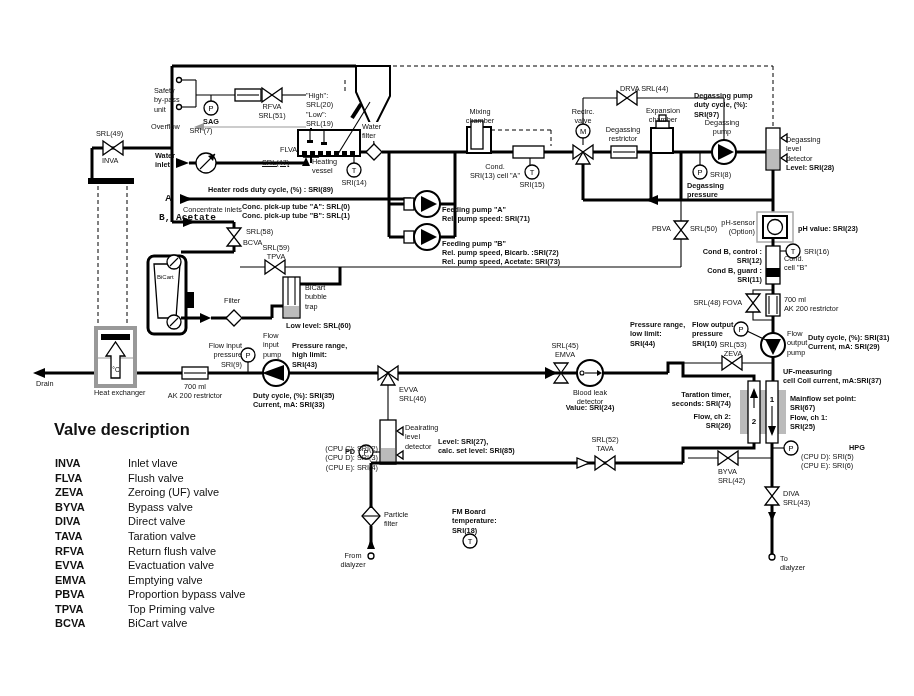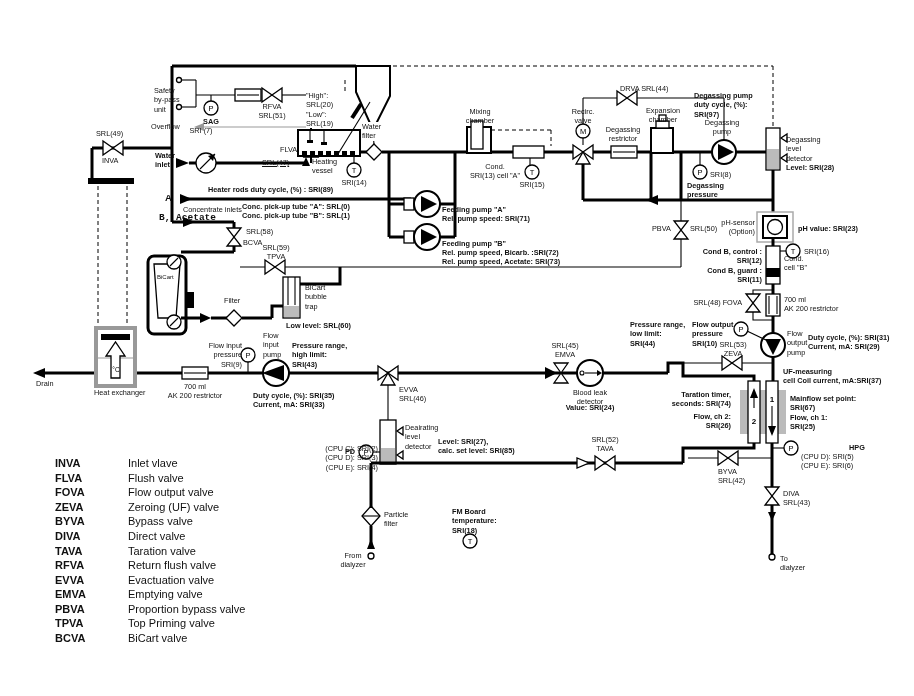--- a/index.html
+++ b/index.html
@@ -523,34 +523,31 @@
 SRI(9)</div>
 <div class="lb" style="left:263px;top:331px;">Flow
 input
 pump</div>
 <div class="lb b" style="left:292px;top:341px;">Pressure range,
 high limit:
 SRI(43)</div>
 <div class="lb b" style="left:253px;top:391px;">Duty cycle, (%): SRI(35)
 Current, mA: SRI(33)</div>
 
+<div id="legend-title">Valve description</div>
 <div id="legend">
   <div class="row">
         <span class="abbr">INVA</span>
         <span class="desc">Inlet vlave</span>
       </div>
   <div class="row">
         <span class="abbr">FLVA</span>
         <span class="desc">Flush valve</span>
       </div>
   <div class="row">
-        <span class="abbr">FOVA</span>
-        <span class="desc">Flow output valve</span>
-      </div>
-  <div class="row">
         <span class="abbr">ZEVA</span>
         <span class="desc">Zeroing (UF) valve</span>
       </div>
   <div class="row">
         <span class="abbr">BYVA</span>
         <span class="desc">Bypass valve</span>
       </div>
   <div class="row">
         <span class="abbr">DIVA</span>
         <span class="desc">Direct valve</span>

